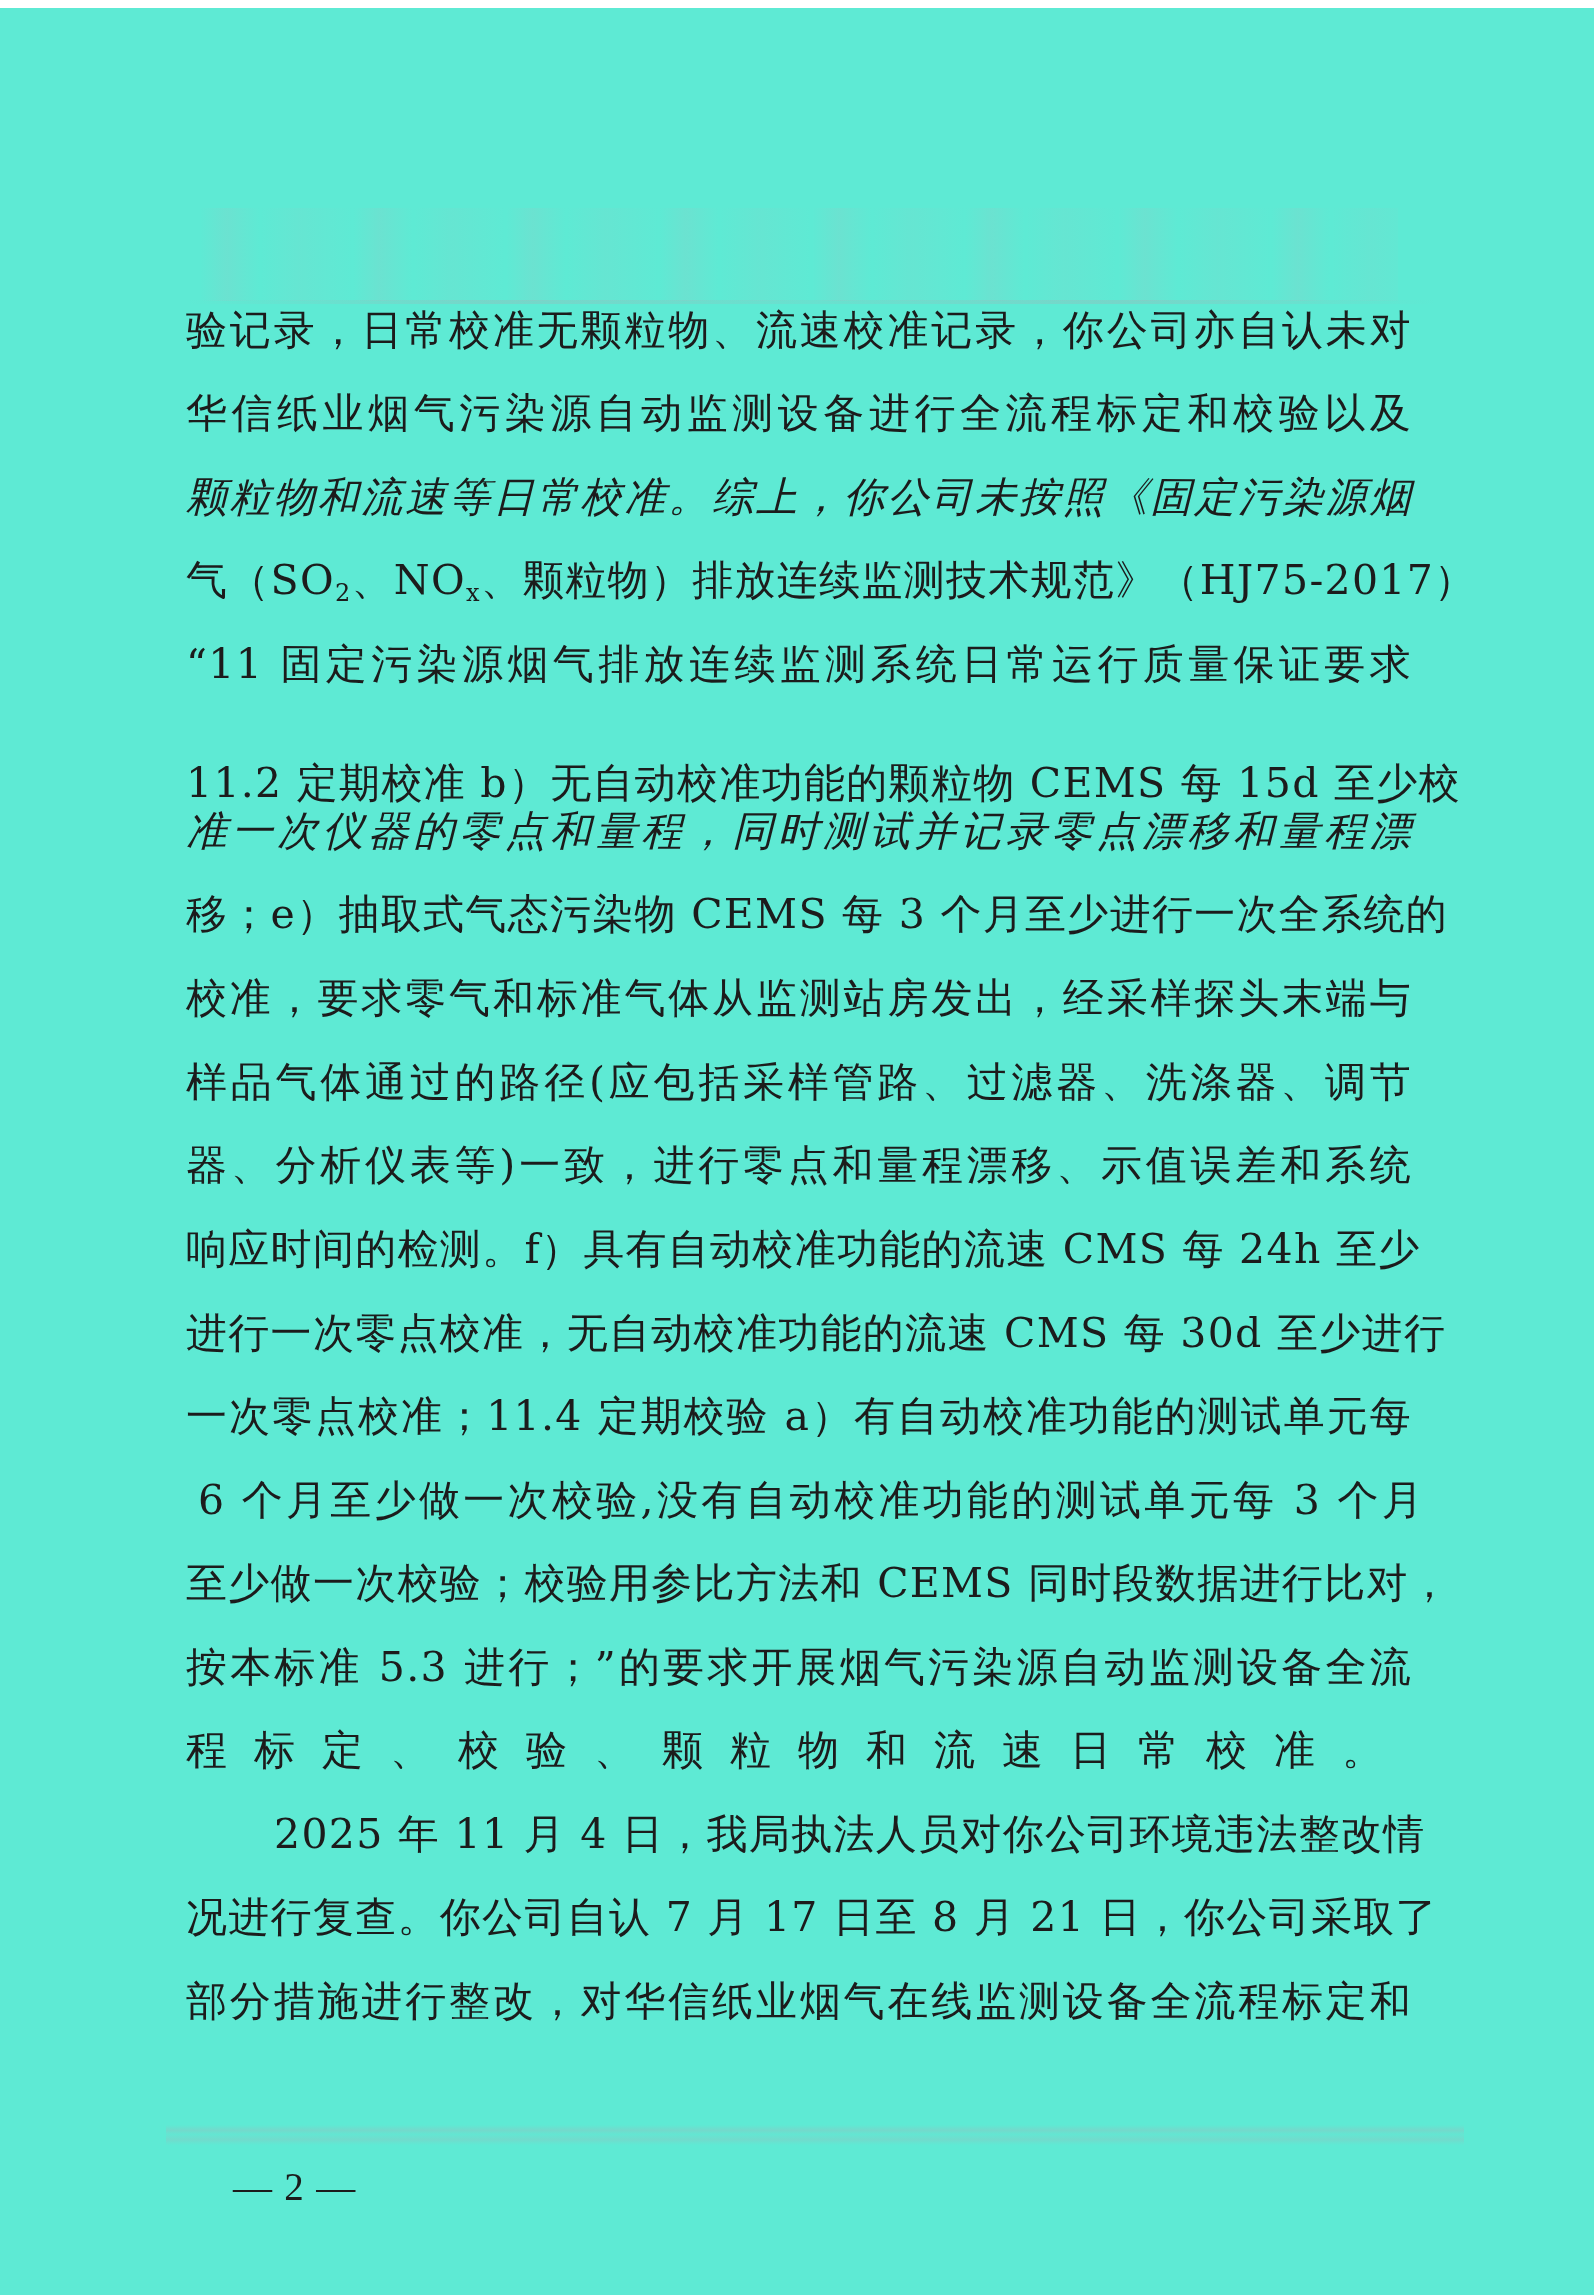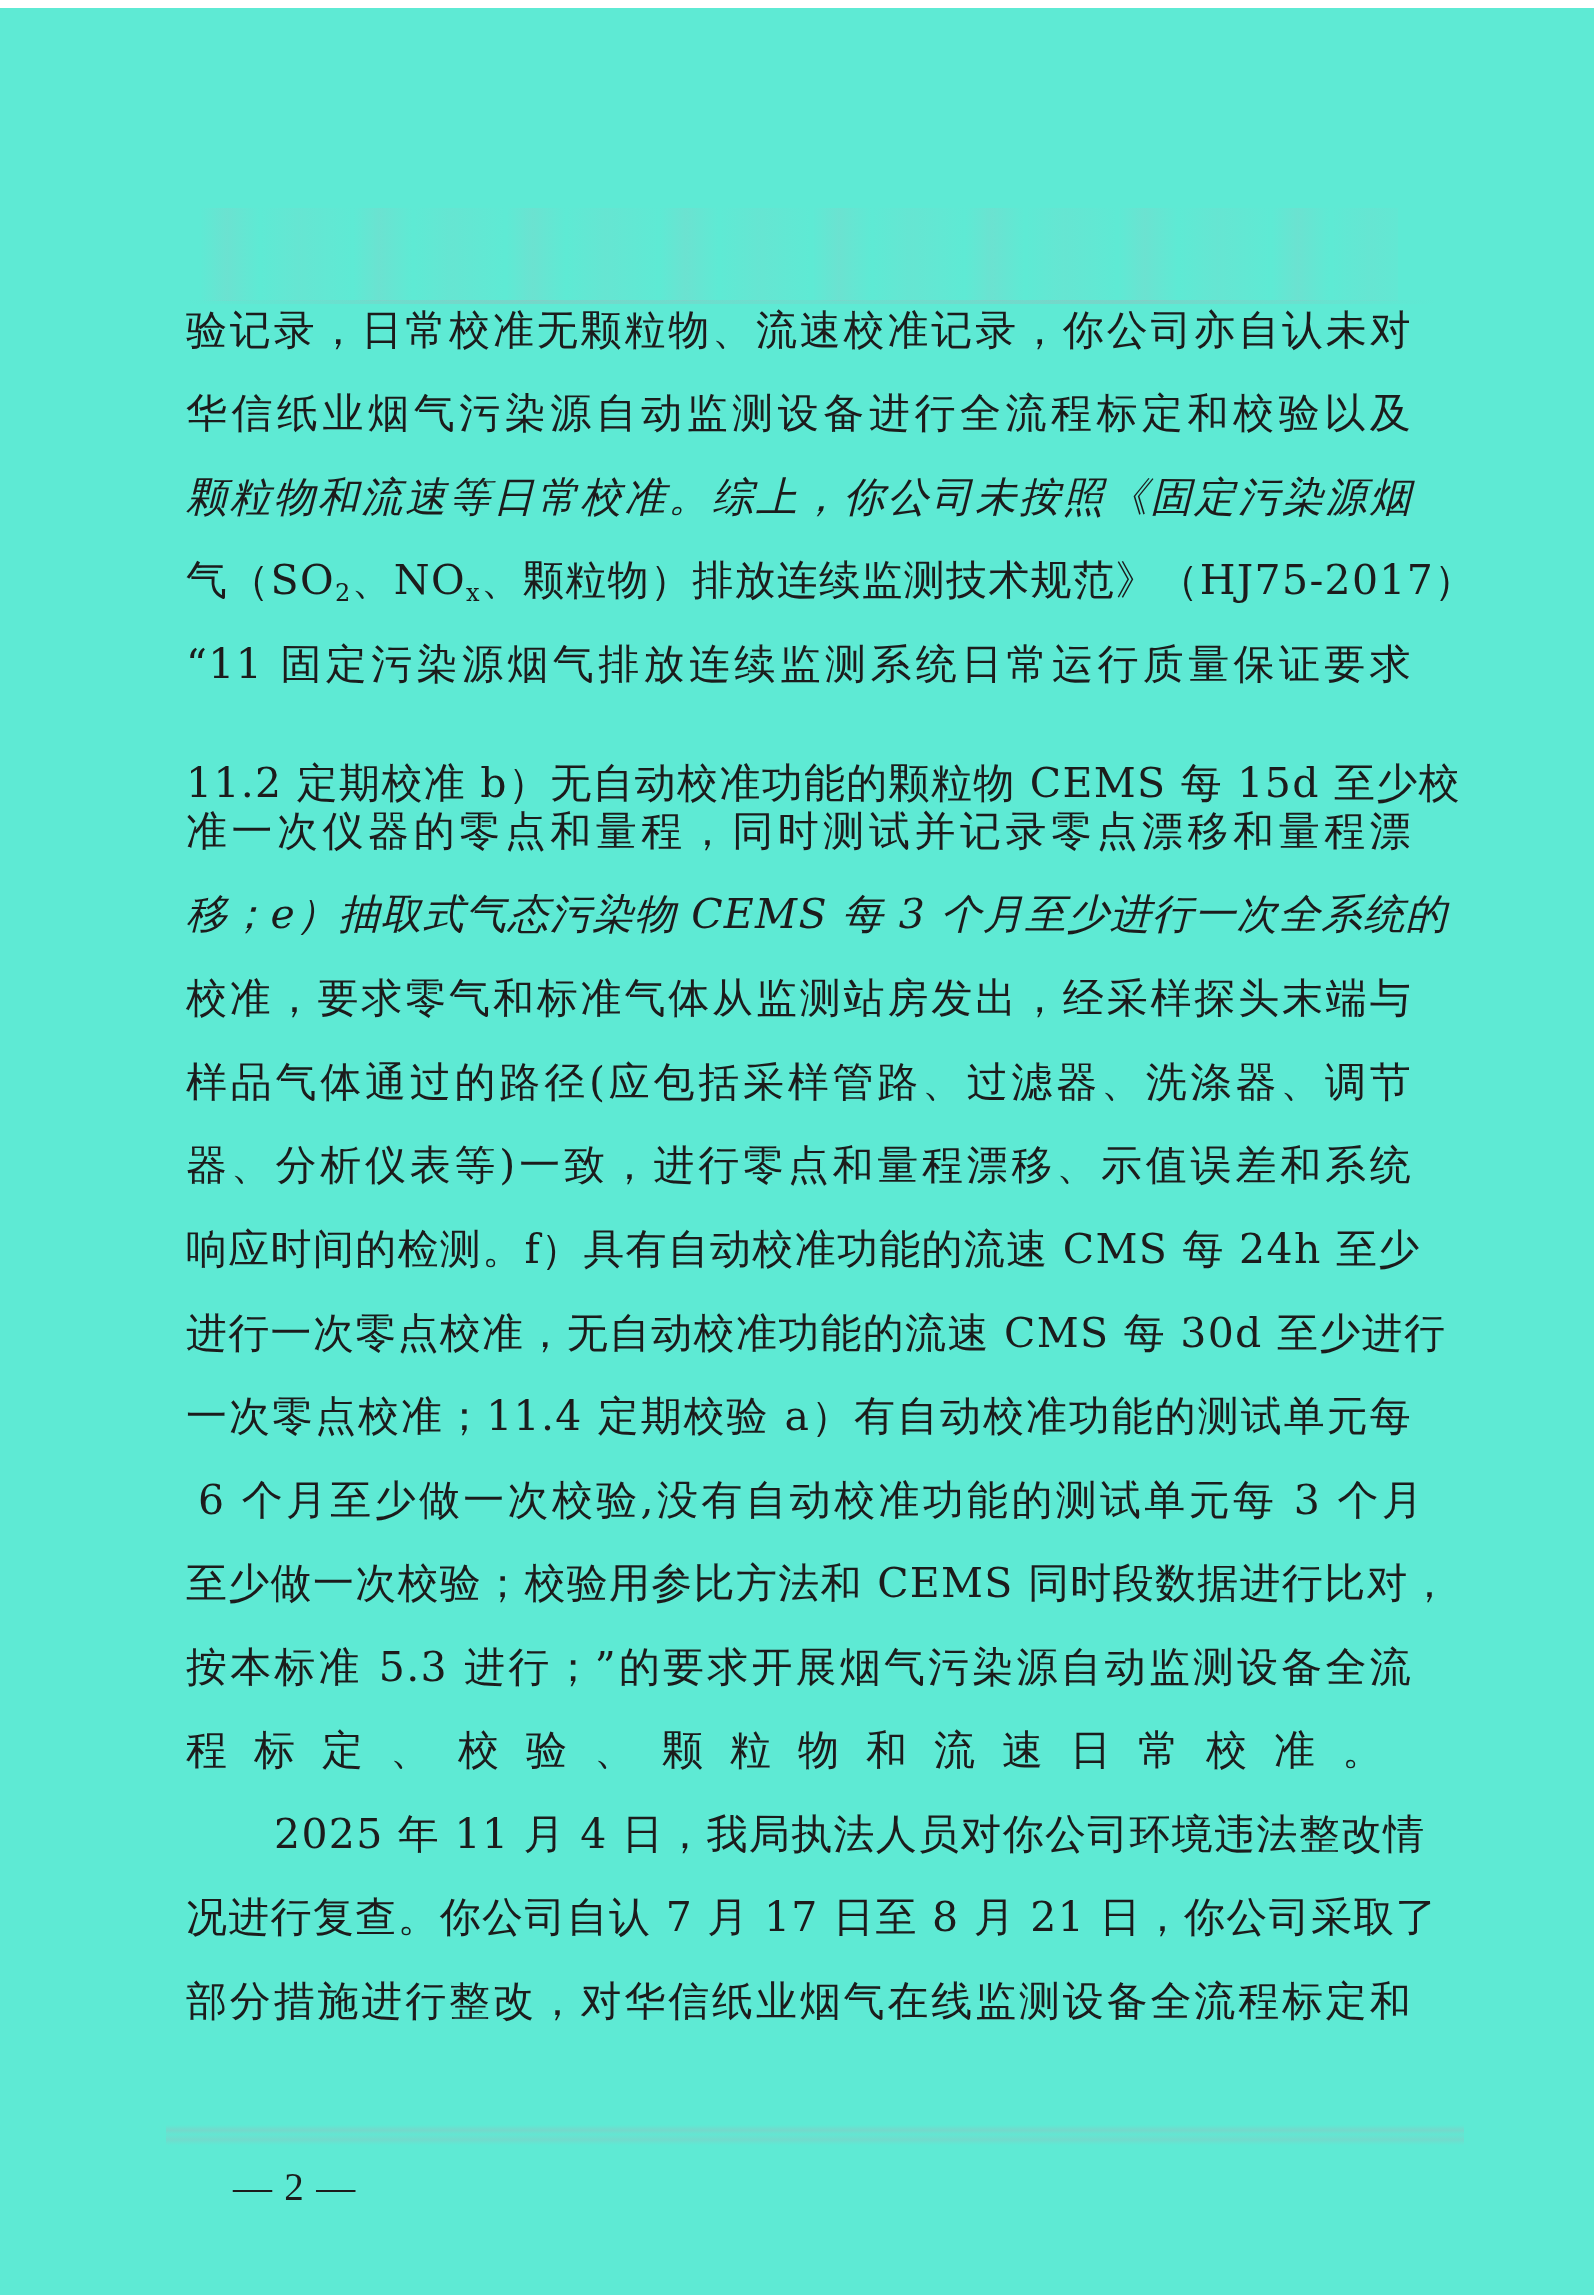--- a/index.html
+++ b/index.html
@@ -110,22 +110,22 @@
   <div class="bleed-top"></div>
   <div class="bleed-top-rule"></div>
 
   <div class="body-text">
     <div class="line" style="top: 299px;">验记录，日常校准无颗粒物、流速校准记录，你公司亦自认未对</div>
     <div class="line" style="top: 382px;">华信纸业烟气污染源自动监测设备进行全流程标定和校验以及</div>
     <div class="line" style="top: 466px; font-style: italic;">颗粒物和流速等日常校准。综上，你公司未按照《固定污染源烟</div>
     <div class="line" style="top: 549px;"><span>气（SO</span><sub>2</sub><span>、NO</span><sub>x</sub><span>、颗粒物）排放连续监测技术规范》（HJ75-2017）</span></div>
     <div class="line" style="top: 633px;">“11 固定污染源烟气排放连续监测系统日常运行质量保证要求</div>
     <div class="line" style="top: 716px; margin-top: 36px;">11.2 定期校准 b）无自动校准功能的颗粒物 CEMS 每 15d 至少校</div>
-    <div class="line" style="top: 800px;">准一次仪器的零点和量程，同时测试并记录零点漂移和量程漂</div>
-    <div class="line" style="top: 883px; font-style: italic;">移；e）抽取式气态污染物 CEMS 每 3 个月至少进行一次全系统的</div>
+    <div class="line" style="top: 800px; font-style: italic;">准一次仪器的零点和量程，同时测试并记录零点漂移和量程漂</div>
+    <div class="line" style="top: 883px;">移；e）抽取式气态污染物 CEMS 每 3 个月至少进行一次全系统的</div>
     <div class="line" style="top: 967px;">校准，要求零气和标准气体从监测站房发出，经采样探头末端与</div>
     <div class="line" style="top: 1051px;">样品气体通过的路径(应包括采样管路、过滤器、洗涤器、调节</div>
     <div class="line" style="top: 1134px;">器、分析仪表等)一致，进行零点和量程漂移、示值误差和系统</div>
     <div class="line" style="top: 1218px;">响应时间的检测。f）具有自动校准功能的流速 CMS 每 24h 至少</div>
     <div class="line" style="top: 1302px;">进行一次零点校准，无自动校准功能的流速 CMS 每 30d 至少进行</div>
     <div class="line" style="top: 1385px;">一次零点校准；11.4 定期校验 a）有自动校准功能的测试单元每</div>
     <div class="line" style="top: 1469px; margin-left: 12px;">6 个月至少做一次校验,没有自动校准功能的测试单元每 3 个月</div>
     <div class="line" style="top: 1552px;">至少做一次校验；校验用参比方法和 CEMS 同时段数据进行比对，</div>
     <div class="line" style="top: 1636px;">按本标准 5.3 进行；”的要求开展烟气污染源自动监测设备全流</div>
     <div class="line last" style="top: 1719px;">程标定、校验、颗粒物和流速日常校准。</div>

